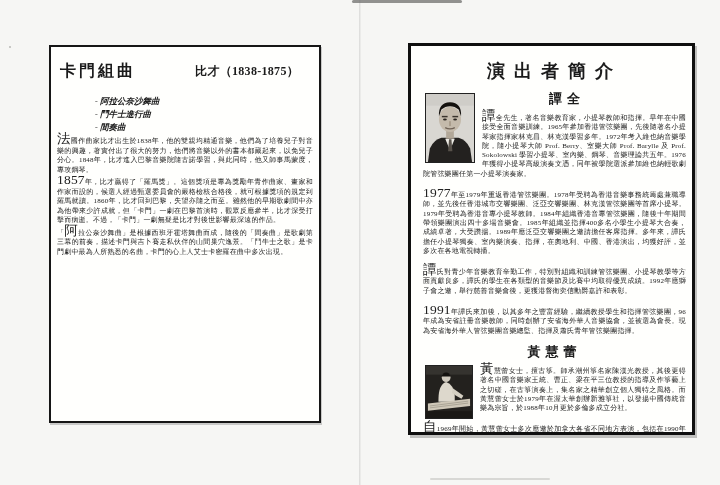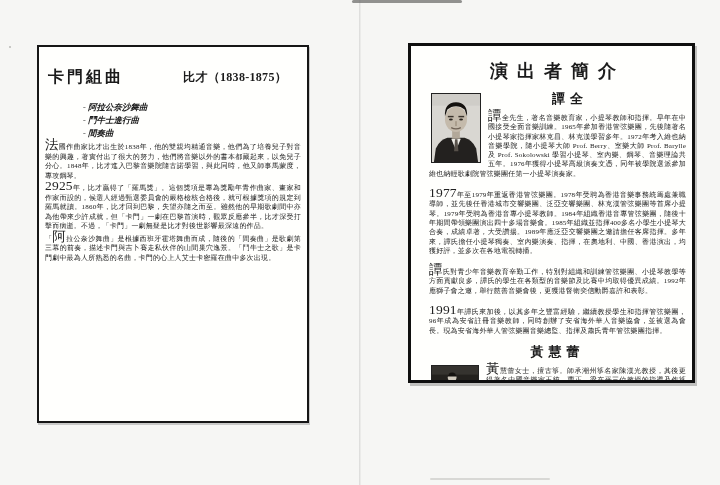--- a/index.html
+++ b/index.html
@@ -17,30 +17,30 @@
   .smudge-top{ position:absolute; left:352px; top:0; width:110px; height:3px;
                background:#6f6f6d; opacity:.75; border-radius:2px; }
   .speck{ position:absolute; width:2px; height:2px; background:#b9b9b6; border-radius:50%; }
   .speck.a{ left:280px; top:296px; }
   .speck.b{ left:9px; top:46px; }
   .smudge-bottom{ position:absolute; left:430px; top:478px; width:120px; height:2px;
                   background:#d8d8d5; border-radius:2px; }
 
   .page{ position:absolute; background:#fffffd; }
   .page-left{
-    left:37px; top:45px; width:272px; height:378px;
+    left:49px; top:45px; width:272px; height:378px;
     border:2px solid #161616;
     box-shadow:1px 2px 0 rgba(0,0,0,.18);
-    padding:20px 6px 0 6px;
+    padding:14px 6px 0 6px;
   }
   .page-right{
-    left:408px; top:43px; width:287px; height:340px;
+    left:408px; top:43px; width:287px; height:392px;
     border:3px solid #0f0f0f;
     box-shadow:2px 3px 0 rgba(0,0,0,.22);
-    padding:8px 6px 0 18px;
+    padding:8px 6px 0 12px;
     overflow:hidden;
   }
 
   
   .lp-head{ display:flex; justify-content:space-between; align-items:center; padding:0 14px 0 3px; }
   .lp-title{ font-size:16px; font-weight:700; letter-spacing:3px; }
   .lp-composer{ font-size:12px; font-weight:700; letter-spacing:.3px; }
   .lp-movements{ margin:13px 0 0 38px; font-size:8.5px; font-weight:700; line-height:13px;font-style:italic; }
   .lp-movements div{ white-space:pre; }
 
@@ -77,21 +77,21 @@
   </div>
 
   <div class="lp-movements">
     <div>- 阿拉公奈沙舞曲</div>
     <div>- 鬥牛士進行曲</div>
     <div>- 間奏曲</div>
   </div>
 
   <p class="para"><span class="pre-q"></span><span class="dc">法</span><span>國作曲家比才出生於1838年，他的雙親均精通音樂，他們為了培養兒子對音樂的興趣，著實付出了很大的努力，他們將音樂以外的書本都藏起來，以免兒子分心。1848年，比才進入巴黎音樂院隨古諾學習，與此同時，他又師事馬蒙度，專攻鋼琴。</span></p>
 
-  <p class="para"><span class="pre-q"></span><span class="dc">2925</span><span>年，比才贏得了「羅馬獎」。這個獎項是專為獎勵年青作曲家、畫家和作家而設的，候選人經過甄選委員會的嚴格檢核合格後，就可根據獎項的規定到羅馬就讀。1860年，比才回到巴黎，失望亦隨之而至。雖然他的早期歌劇間中亦為他帶來少許成就，但「卡門」一劇在巴黎首演時，觀眾反應參半，比才深受打擊而病逝。不過，「卡門」一劇無疑是比才對後世影響最深遠的作品。</span></p>
+  <p class="para"><span class="pre-q"></span><span class="dc">1857</span><span>年，比才贏得了「羅馬獎」。這個獎項是專為獎勵年青作曲家、畫家和作家而設的，候選人經過甄選委員會的嚴格檢核合格後，就可根據獎項的規定到羅馬就讀。1860年，比才回到巴黎，失望亦隨之而至。雖然他的早期歌劇間中亦為他帶來少許成就，但「卡門」一劇在巴黎首演時，觀眾反應參半，比才深受打擊而病逝。不過，「卡門」一劇無疑是比才對後世影響最深遠的作品。</span></p>
 
   <p class="para"><span class="pre-q">「</span><span class="dc">阿</span><span>拉公奈沙舞曲」是根據西班牙霍塔舞曲而成，隨後的「間奏曲」是歌劇第三幕的前奏，描述卡門與吉卜賽走私伙伴的山間巢穴逸景。「鬥牛士之歌」是卡門劇中最為人所熟悉的名曲，卡門的心上人艾士卡密羅在曲中多次出現。</span></p>
 </section>
 
 <section class="page page-right rp">
   <h2 class="rp-title">演出者簡介</h2>
 
   <div>
     <div class="photo photo-tan">
       <svg viewBox="0 0 50 70" preserveAspectRatio="none">

